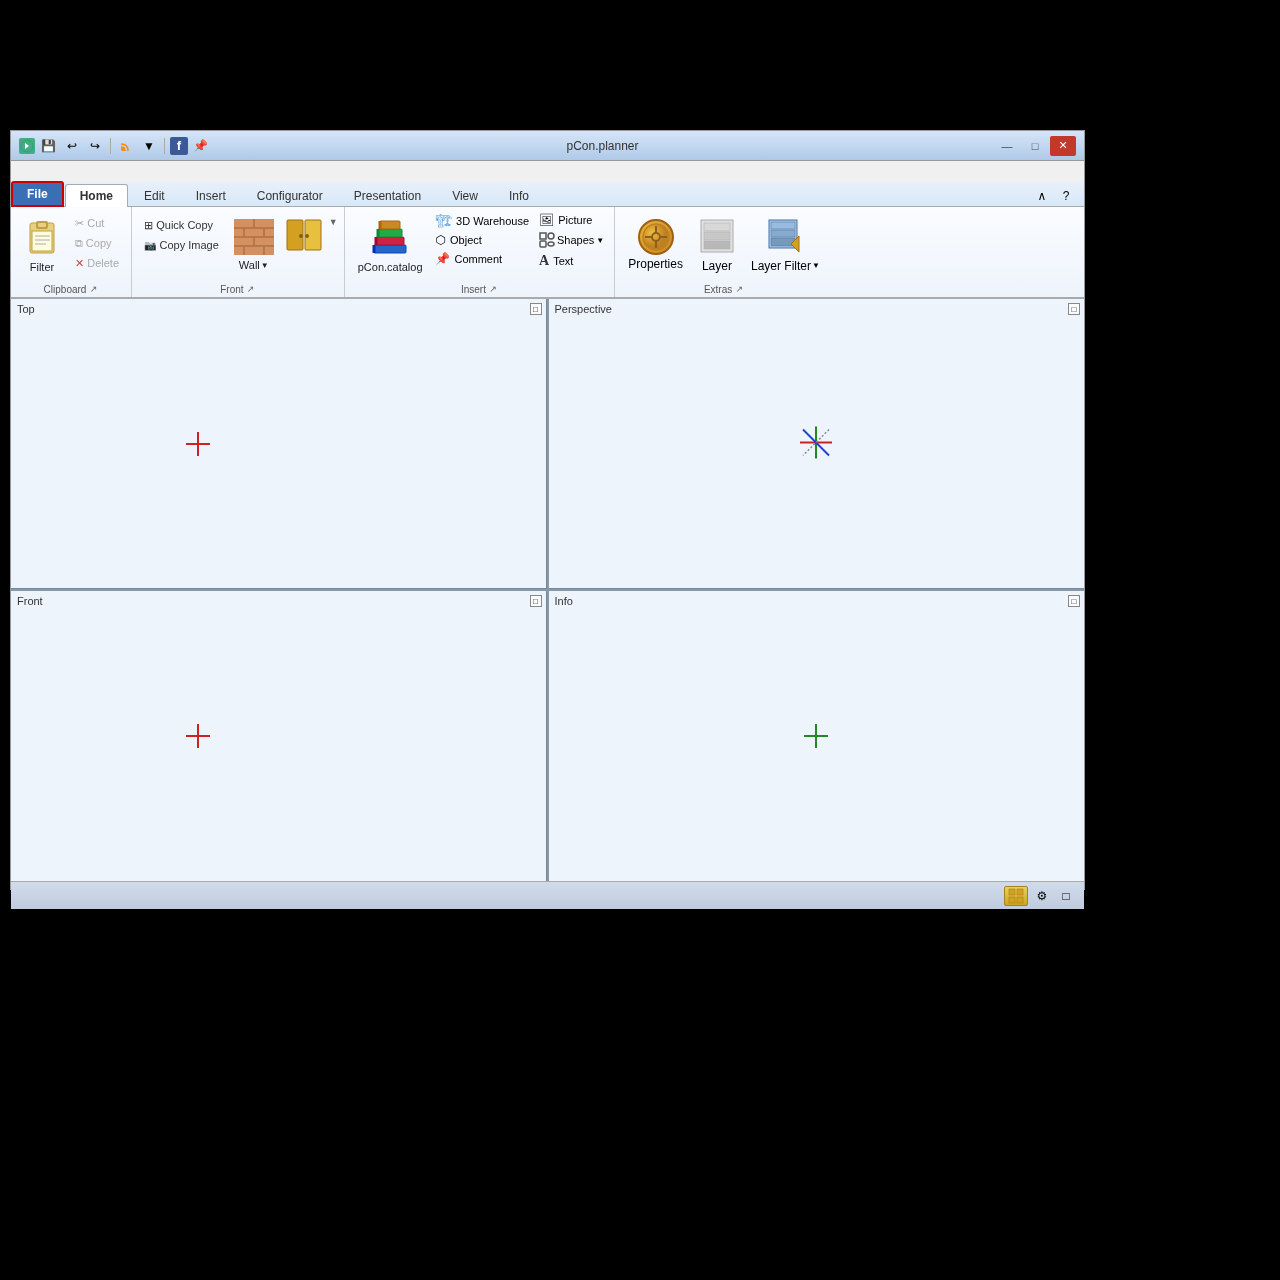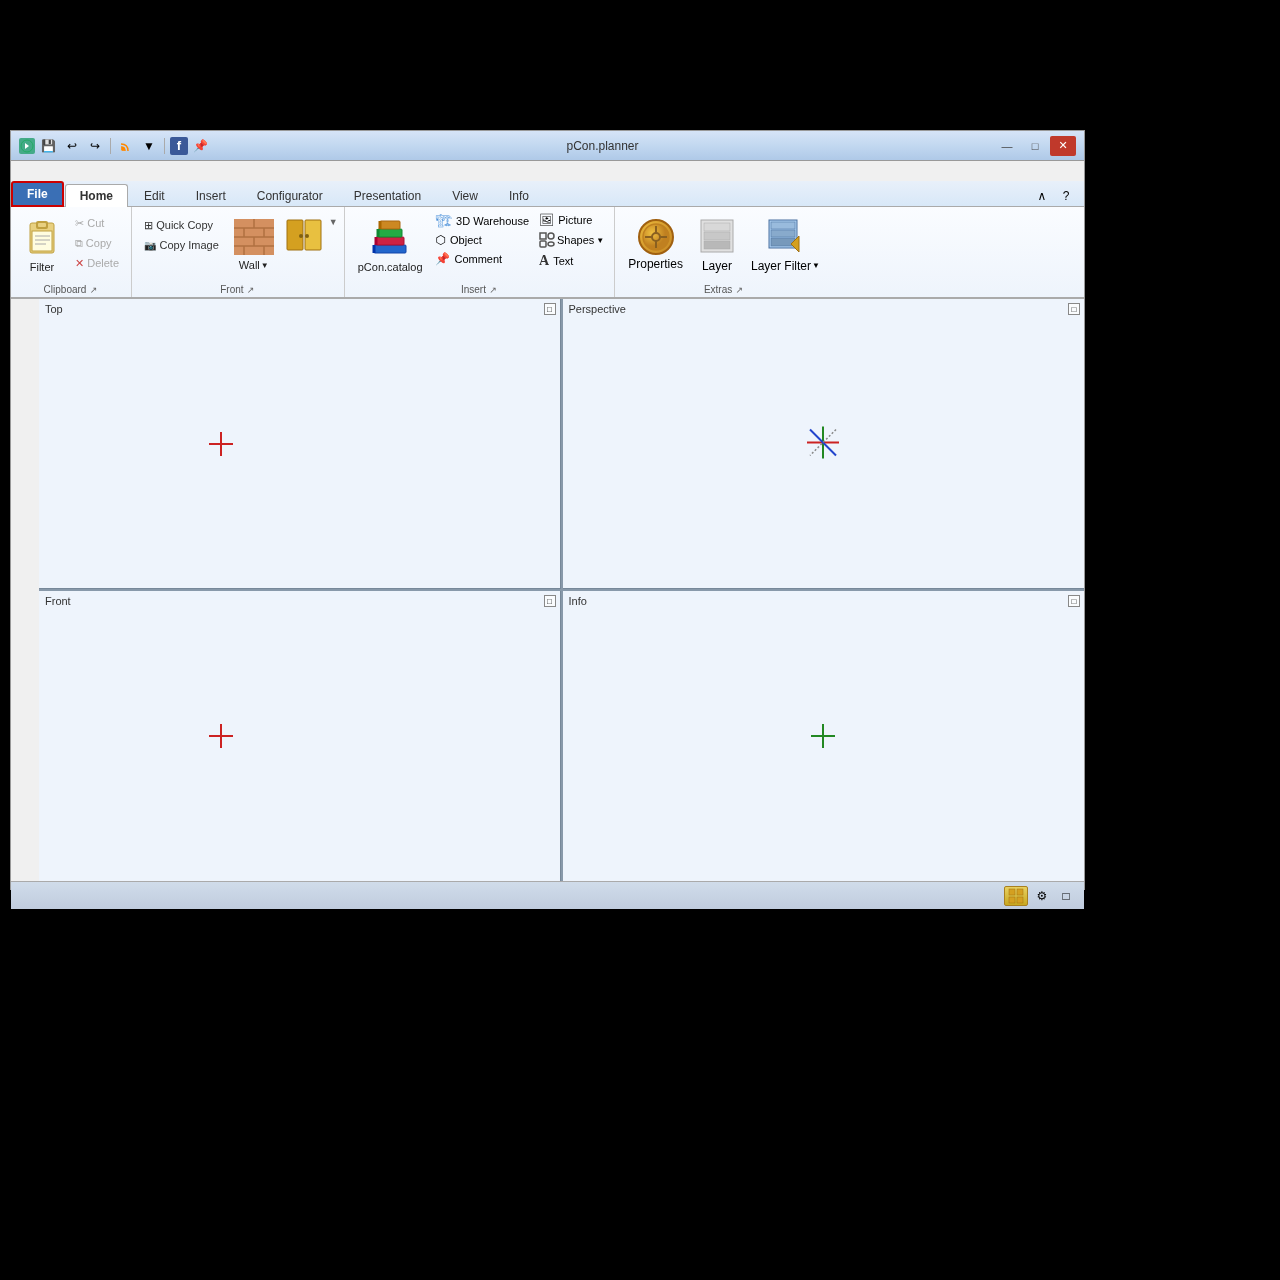--- a/index.html
+++ b/index.html
@@ -141,21 +141,21 @@
       align-items: flex-start;
       gap: 2px;
     }
 
     .ribbon-group-label {
       font-size: 10px;
       color: #555;
       margin-top: auto;
       padding-bottom: 2px;
       display: flex;
-      align-items: center;
+      align-items: flex-start;
       gap: 2px;
     }
 
     .ribbon-btn-large {
       display: flex;
       flex-direction: column;
       align-items: center;
       justify-content: center;
       padding: 4px 6px;
       cursor: pointer;
@@ -190,21 +190,20 @@
     }
 
     
     .viewport-area {
       flex: 1;
       display: grid;
       grid-template-columns: 1fr 1fr;
       grid-template-rows: 1fr 1fr;
       background: #8899aa;
       gap: 2px;
-      margin-left: 28px;
     }
 
     .viewport-pane {
       background: #eef4fc;
       position: relative;
       overflow: hidden;
     }
 
     .viewport-label {
       position: absolute;

